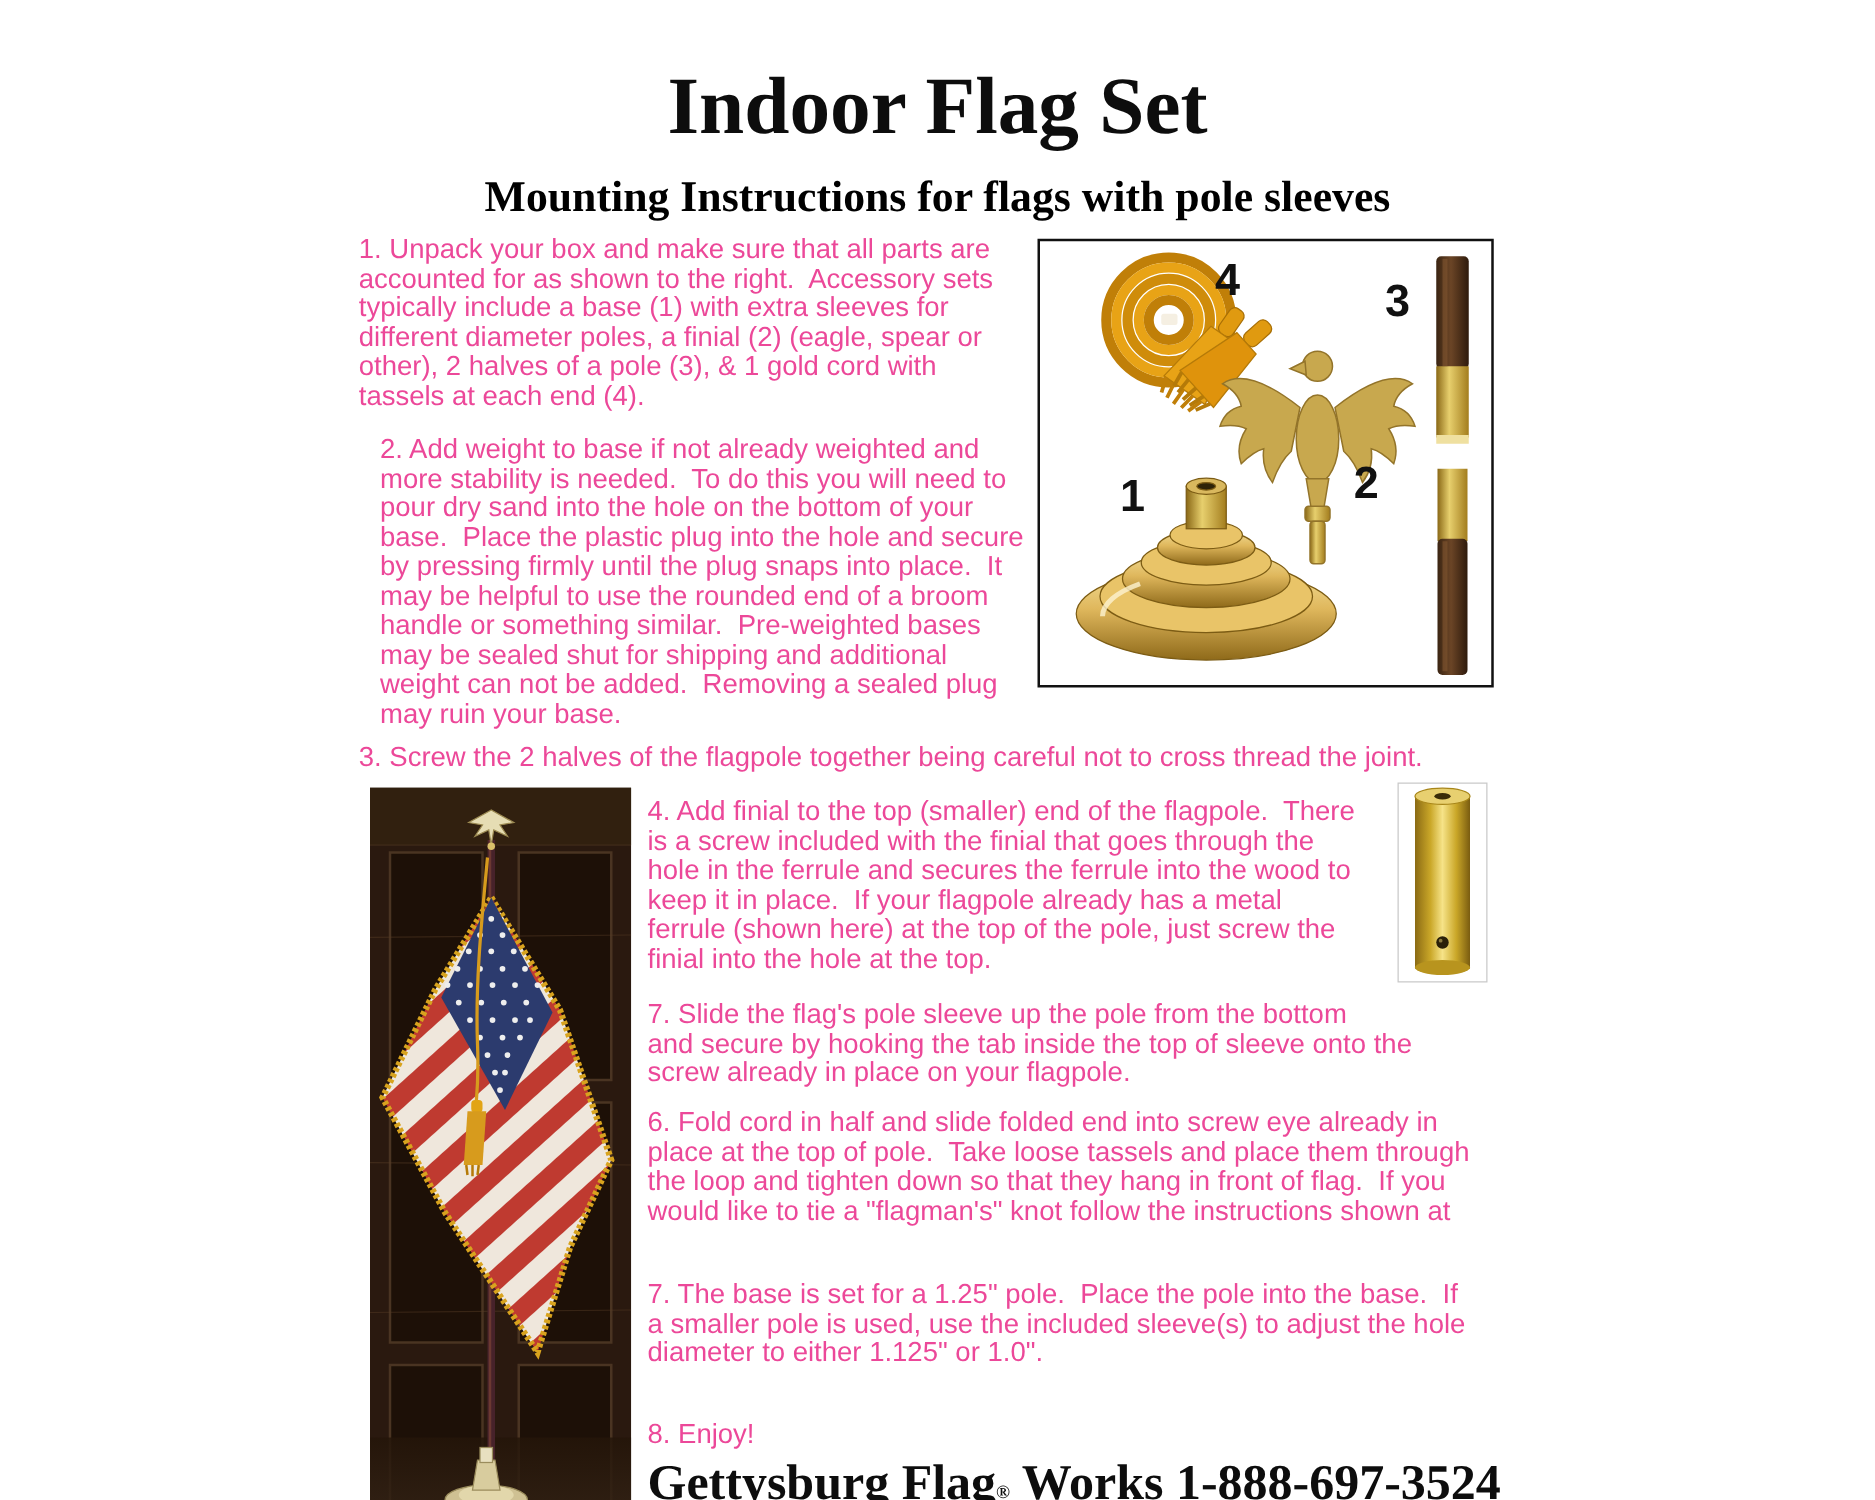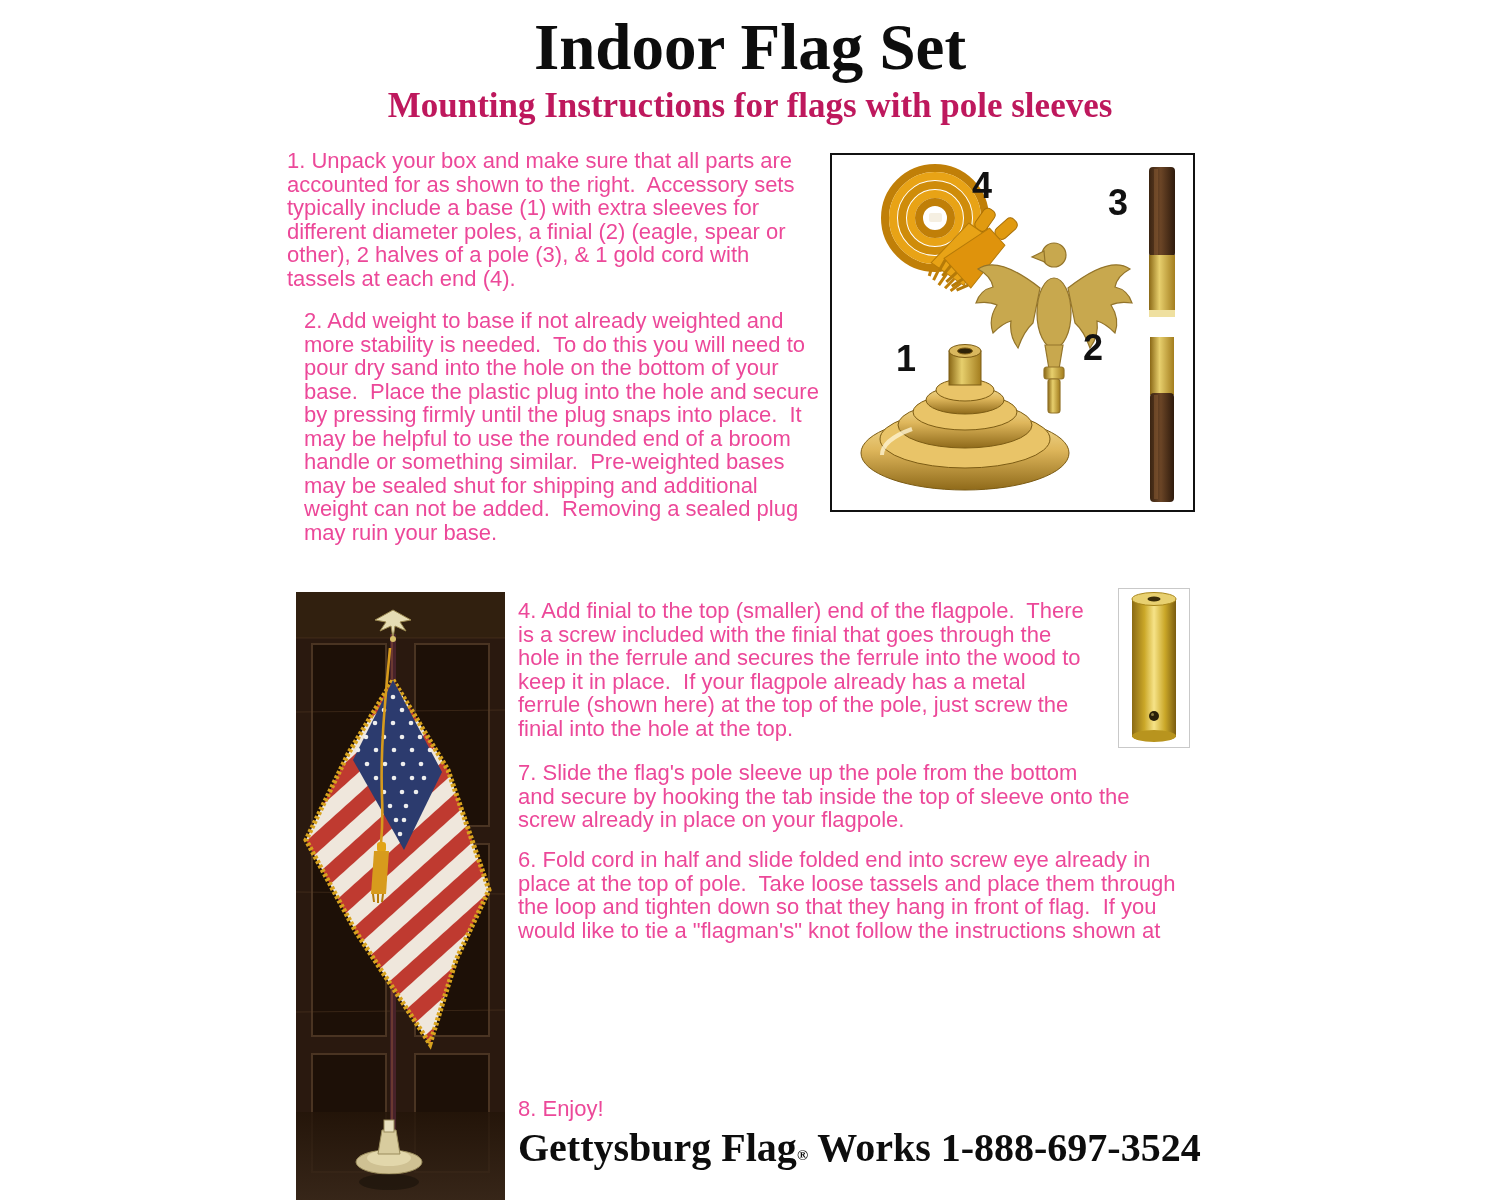--- a/index.html
+++ b/index.html
@@ -1,22 +1,22 @@
 <!DOCTYPE html>
 <html><head>
 <meta charset="utf-8">
 <style>
   html,body{margin:0;padding:0;background:#ffffff;}
   #canvas{position:relative;width:1500px;height:1200px;background:#ffffff;overflow:hidden;
           font-family:"Liberation Sans", sans-serif;color:#1c1c1c;}
-  .abs{position:absolute;}
+  .abs{position:absolute;margin-top:38px;}
   .title{width:1500px;text-align:center;top:12px;left:0;
          font-family:"Liberation Serif", serif;font-weight:bold;font-size:65px;line-height:70px;color:#0d0d0d;}
-  .subtitle{width:1500px;text-align:center;top:86px;left:0;
-         font-family:"Liberation Serif", serif;font-weight:bold;font-size:35px;line-height:40px;color:#be185d;}
+  .subtitle{width:1500px;text-align:center;top:100px;left:0;
+         font-family:"Liberation Serif", serif;font-weight:bold;font-size:35px;line-height:40px;color:#000000;}
   .body-text{font-size:22px;line-height:23.5px;white-space:pre-wrap;color:#ec4899;}
   .link{color:#2b5bd0;text-decoration:underline;font-size:22px;line-height:23.5px;display:inline-block;}
   .footer{font-family:"Liberation Serif", serif;font-weight:bold;font-size:40px;color:#0d0d0d;white-space:nowrap;}
   .footer .reg{font-size:15px;vertical-align:1px;}
   .figure-box{background:#fff;}
   #parts-figure{left:830px;top:153px;width:365px;height:359px;border:2px solid #111;box-sizing:border-box;}
   #flag-photo{left:296px;top:592px;width:209px;height:608px;}
   #ferrule-figure{left:1118px;top:588px;width:72px;height:160px;border:1px solid #c9c9c9;box-sizing:border-box;}
   svg{display:block;}
   .fig-num{font-family:"Liberation Sans", sans-serif;font-weight:600;font-size:36px;fill:#111;}
@@ -38,35 +38,39 @@
   <div class="abs body-text" style="left:304px;top:309px;">2. Add weight to base if not already weighted and
 more stability is needed.  To do this you will need to
 pour dry sand into the hole on the bottom of your
 base.  Place the plastic plug into the hole and secure
 by pressing firmly until the plug snaps into place.  It
 may be helpful to use the rounded end of a broom
 handle or something similar.  Pre-weighted bases
 may be sealed shut for shipping and additional
 weight can not be added.  Removing a sealed plug
 may ruin your base.</div>
+  <div class="abs body-text" style="left:287px;top:556px;">3. Screw the 2 halves of the flagpole together being careful not to cross thread the joint.</div>
   <div class="abs body-text" style="left:518px;top:599px;">4. Add finial to the top (smaller) end of the flagpole.  There
 is a screw included with the finial that goes through the
 hole in the ferrule and secures the ferrule into the wood to
 keep it in place.  If your flagpole already has a metal
 ferrule (shown here) at the top of the pole, just screw the
 finial into the hole at the top.</div>
   <div class="abs body-text" style="left:518px;top:761px;">7. Slide the flag's pole sleeve up the pole from the bottom
 and secure by hooking the tab inside the top of sleeve onto the
 screw already in place on your flagpole.</div>
   <div class="abs" style="left:518px;top:848px;">
     <div class="body-text">6. Fold cord in half and slide folded end into screw eye already in
 place at the top of pole.  Take loose tassels and place them through
 the loop and tighten down so that they hang in front of flag.  If you
 would like to tie a "flagman's" knot follow the instructions shown at</div>
   </div>
+  <div class="abs body-text" style="left:518px;top:985px;">7. The base is set for a 1.25" pole.  Place the pole into the base.  If
+a smaller pole is used, use the included sleeve(s) to adjust the hole
+diameter to either 1.125" or 1.0".</div>
   <div class="abs body-text" style="left:518px;top:1097px;">8. Enjoy!</div>
 
   <div class="abs footer" style="left:518px;top:1124px;text-align:center;"><span>Gettysburg Flag</span><span class="reg">®</span><span> Works 1-888-697-3524</span></div>
 
   <div class="abs figure-box" id="parts-figure">
     <svg width="361" height="355" viewBox="0 0 361 355">
       <defs>
         <linearGradient id="goldV" x1="0" y1="0" x2="0" y2="1">
           <stop offset="0" stop-color="#f3df9a"></stop>
             <stop offset="0.45" stop-color="#dfb75c"></stop>

